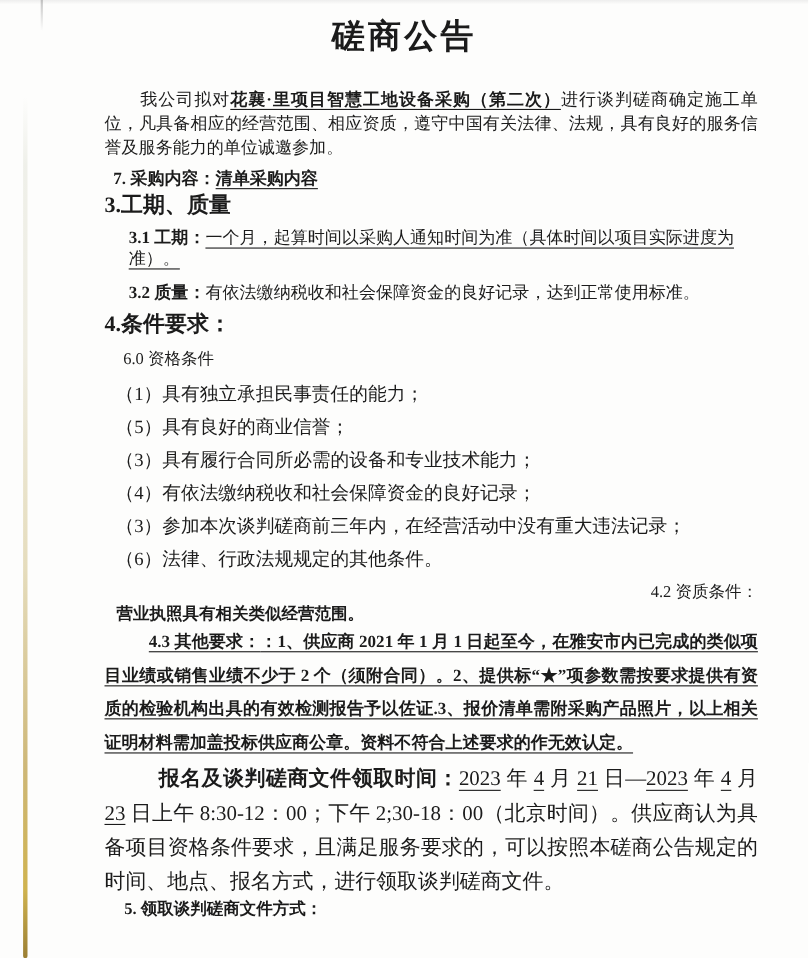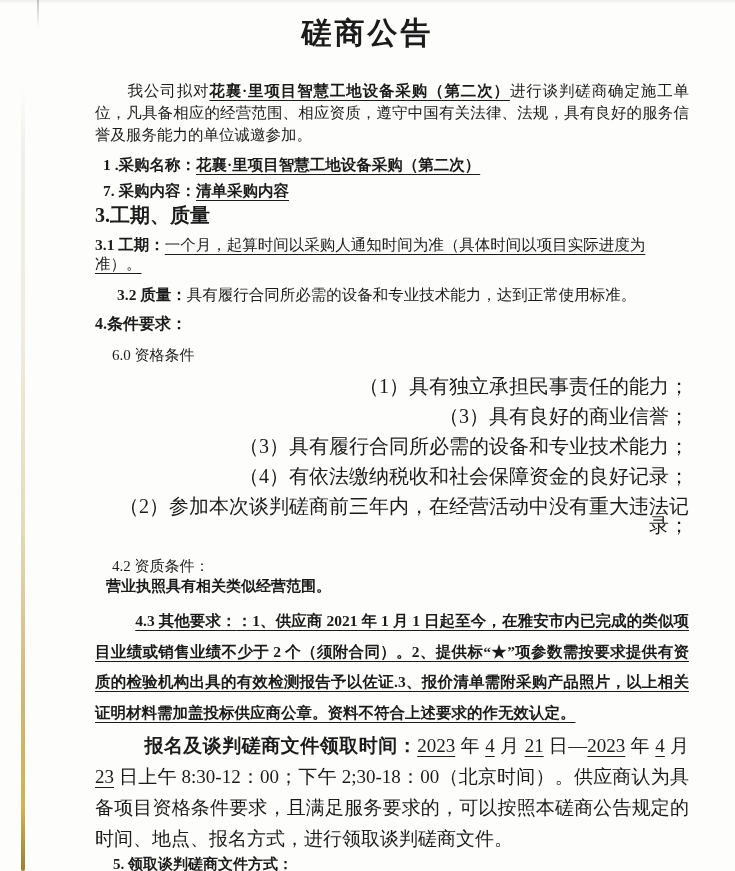--- a/index.html
+++ b/index.html
@@ -59,30 +59,29 @@
   .intro {
     font-size: 15.5px;
     line-height: 22px;
     text-align: justify;
     text-indent: 2.1em;
   }
   .kv { font-size: 15.5px; line-height: 19px; }
   .item1 { margin-top: 9px;  margin-left: 8px; }
   .item2 { margin-top: 7px;  margin-left: 8px; }
   .sec3  { margin-top: 6px;  font-weight: bold; font-size: 20px; line-height: 19px; }
-  .s31   { margin-top: 10px; }
+  .s31   { margin-top: 10px; margin-left: 22px; }
   .s32   { margin-top: 12px; margin-left: 22px; }
-  .sec4  { margin-top: 10px; font-weight: bold; font-size: 16px; line-height: 19px; }
+  .sec4  { margin-top: 10px; font-weight: bold; font-size: 20px; line-height: 19px; }
   .s41   { margin-top: 13px; margin-left: 17px; font-size: 15px; line-height: 19px; }
-  .qitem { margin-top: 11px; margin-left: 10px; font-size: 20px; line-height: 19px; text-align: right; }
+  .qitem { margin-top: 11px; margin-left: 10px; font-size: 17px; line-height: 19px; }
   .qitem.first { margin-top: 12px; }
-  .s42   { margin-top: 22px;  margin-left: 17px; font-size: 15px; line-height: 19px; }
+  .s42   { margin-top: 12px;  margin-left: 17px; font-size: 15px; line-height: 19px; text-align: right; }
   .s42v  { margin-top: 1px;  margin-left: 11px; font-weight: bold; font-size: 15px; line-height: 19px; }
   .s43 {
-    margin-top: 10px;
     font-size: 15.5px;
     line-height: 30.5px;
     text-align: justify;
     text-indent: 2.6em;
     font-weight: bold;
     text-decoration: underline;
     text-underline-offset: 4px;
   }
   .reg {
     margin-top: 2px;
@@ -101,39 +100,39 @@
   <div class="top-shade"></div>
   <div class="edge-line-top"></div>
   <div class="edge-line-left"></div>
 
   <div class="doc-title">磋商公告</div>
 
   <div class="content">
 
     <div class="intro"><span>我公司拟对</span><span class="b u">花襄·里项目智慧工地设备采购（第二次）</span><span>进行谈判磋商确定施工单位，凡具备相应的经营范围、相应资质，遵守中国有关法律、法规，具有良好的服务信誉及服务能力的单位诚邀参加。</span></div>
 
-    <div class="kv item1"><span class="b">1 .采购名称：</span><span class="b u">花襄·里项目智慧工地设备采购（第二次）</span></div>
 
     <div class="kv item2"><span class="b">7. 采购内容：</span><span class="b u">清单采购内容</span></div>
 
     <div class="sec3">3.工期、质量</div>
 
     <div class="kv s31"><span class="b">3.1 工期：</span><span class="u">一个月，起算时间以采购人通知时间为准（具体时间以项目实际进度为准）。</span></div>
 
-    <div class="kv s32"><span class="b">3.2 质量：</span><span>具有履行合同所必需的设备和专业技术能力，达到正常使用标准。</span></div>
+    <div class="kv s32"><span class="b">3.2 质量：</span><span>有依法缴纳税收和社会保障资金的良好记录，达到正常使用标准。</span></div>
 
     <div class="sec4">4.条件要求：</div>
 
     <div class="s41">6.0 资格条件</div>
 
     <div class="qitem first">（1）具有独立承担民事责任的能力；</div>
-    <div class="qitem">（3）具有良好的商业信誉；</div>
+    <div class="qitem">（5）具有良好的商业信誉；</div>
     <div class="qitem">（3）具有履行合同所必需的设备和专业技术能力；</div>
     <div class="qitem">（4）有依法缴纳税收和社会保障资金的良好记录；</div>
-    <div class="qitem">（2）参加本次谈判磋商前三年内，在经营活动中没有重大违法记录；</div>
+    <div class="qitem">（3）参加本次谈判磋商前三年内，在经营活动中没有重大违法记录；</div>
+    <div class="qitem">（6）法律、行政法规规定的其他条件。</div>
 
     <div class="s42">4.2 资质条件：</div>
     <div class="s42v">营业执照具有相关类似经营范围。</div>
 
     <div class="s43"><span>4.3 其他要求：</span><span>：1、供应商 2021 年 1 月 1 日起至今，在雅安市内已完成的类似项目业绩或销售业绩不少于 2 个（须附合同）。2、提供标“★”项参数需按要求提供有资质的检验机构出具的有效检测报告予以佐证.3、报价清单需附采购产品照片，以上相关证明材料需加盖投标供应商公章。资料不符合上述要求的作无效认定。</span></div>
 
     <div class="reg"><span class="b">报名及谈判磋商文件领取时间：</span><span class="u">2023</span><span> 年 </span><span class="u">4</span><span> 月 </span><span class="u">21</span><span> 日—</span><span class="u">2023</span><span> 年 </span><span class="u">4</span><span> 月 </span><span class="u">23</span><span> 日上午 8:30-12：00；下午 2;30-18：00（北京时间）。供应商认为具备项目资格条件要求，且满足服务要求的，可以按照本磋商公告规定的时间、地点、报名方式，进行领取谈判磋商文件。</span></div>
 
     <div class="sec5">5. 领取谈判磋商文件方式：</div>
 

